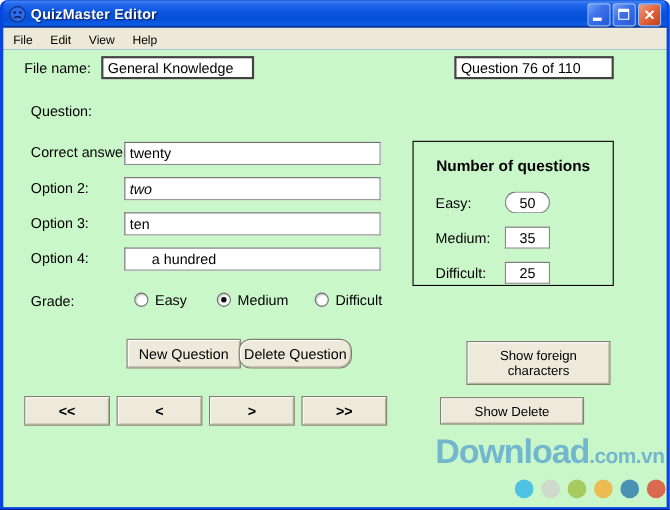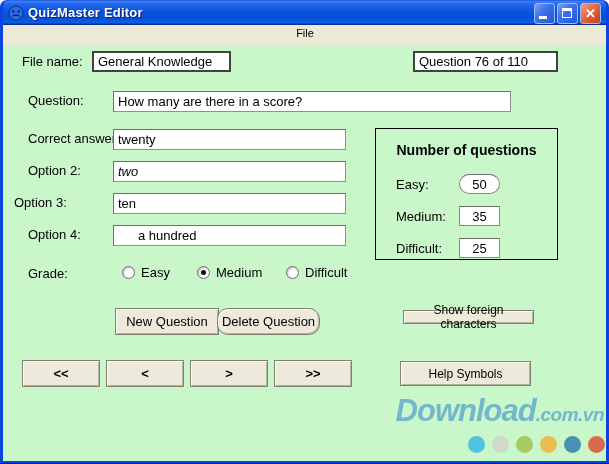--- a/index.html
+++ b/index.html
@@ -31,22 +31,22 @@
     border:1px solid #9CBDF2;
   }
   .btn-blue{ background:linear-gradient(135deg,#7AA1F2 0%,#3D72EC 40%,#2458D2 100%); }
   .btn-close{ background:linear-gradient(135deg,#F0A086 0%,#E5683F 45%,#C33E18 100%); }
   .glyph-min{ position:absolute; left:4px; bottom:4px; width:8px; height:3px; background:#fff; }
   .glyph-max{ position:absolute; left:4px; top:4px; width:10px; height:10px; border:1px solid #fff; border-top-width:3px; }
   .glyph-close{ position:absolute; inset:0; color:#fff; font-size:13px; font-weight:bold; text-align:center; line-height:19px; }
 
   
   .menubar{
-    height:20px; background:#ECE9D8; display:flex; align-items:center;
-    font-size:11px; color:#000; padding-left:1px;flex-direction:column;
+    height:20px; background:#ECE9D8; display:flex; align-items:flex-end;
+    font-size:11px; color:#000; padding-left:1px;
   }
   .menu-item{ padding:2px 8px; cursor:default; }
 
   
   .client{
     position:relative; height:416px; background:#CAF7C9; overflow:hidden;
   }
   .lbl{ position:absolute; font-size:13px; color:#000; white-space:nowrap; }
 
   .tbox{
@@ -87,21 +87,21 @@
     font-family:"Liberation Sans", sans-serif; font-size:13px; color:#000;
     display:flex; align-items:center; justify-content:center; cursor:default;
   }
   .xp-btn.small{ font-size:12px; }
   .xp-btn.bold{ font-weight:bold; }
   .xp-btn[data-disabled="true"]{ color:#9C9B8C; text-shadow:1px 1px 0 #fff; }
 
   
   .watermark{
     position:absolute; right:2px; top:350px; width:260px; text-align:right;
-    color:#72B7CE; font-style:italic; font-weight:bold; white-space:nowrap;
+    color:#72B7CE; font-weight:bold; white-space:nowrap;
     line-height:1;
   }
   .wm-big{ font-size:31px; letter-spacing:-1px; }
   .wm-small{ font-size:19px; letter-spacing:-.5px; }
   .wm-dots{ position:absolute; left:465px; top:391px; display:flex; gap:7px; }
   .wm-dot{ width:17px; height:17px; border-radius:50%; }
 </style>
 </head>
 <body>
 
@@ -136,29 +136,28 @@
   </div>
 
   <div class="client">
 
     <span class="lbl" style="left:19px; top:9px;">File name:</span>
     <input class="tbox tbox-heavy" style="left: 89px; top: 6px; width: 139px; height: 21px;" value="General Knowledge">
 
     <input class="tbox tbox-heavy" style="left: 410px; top: 6px; width: 145px; height: 21px;" readonly="" value="Question 76 of 110">
 
     <span class="lbl" style="left:25px; top:48px;">Question:</span>
-    <input class="tbox" style="left: 110px; top: 46px; width: 398px; height: 21px;" value="How many are there in a score?">
 
     <span class="lbl" style="left:25px; top:86px;">Correct answer:</span>
     <input class="tbox" style="left: 110px; top: 84px; width: 233px; height: 21px;" value="twenty">
 
     <span class="lbl" style="left:25px; top:118px;">Option 2:</span>
     <input class="tbox" style="left: 110px; top: 116px; width: 233px; height: 21px; font-style: italic;" value="two">
 
-    <span class="lbl" style="left:11px; top:150px;text-align:center;">Option 3:</span>
+    <span class="lbl" style="left:25px; top:150px;text-align:center;">Option 3:</span>
     <input class="tbox" style="left: 110px; top: 148px; width: 233px; height: 21px;" value="ten">
 
     <span class="lbl" style="left:25px; top:182px;">Option 4:</span>
     <input class="tbox" style="left: 110px; top: 180px; width: 233px; height: 21px; padding-left: 24px;" value="a hundred">
 
     <span class="lbl" style="left:25px; top:221px;">Grade:</span>
 
     <div class="radio-item" style="left:119px; top:220px;" data-checked="false">
       <span class="radio-circle"></span>
       <span class="radio-label">Easy</span>
@@ -177,27 +176,27 @@
       <span class="lbl" style="left:20px; top:48px;">Easy:</span>
       <input class="count-box" style="left: 83px; top: 45px; width: 41px; height: 20px; border-radius: 10px;" value="50">
       <span class="lbl" style="left:20px; top:80px;">Medium:</span>
       <input class="count-box" style="left: 83px; top: 77px; width: 41px; height: 20px;" value="35">
       <span class="lbl" style="left:20px; top:112px;">Difficult:</span>
       <input class="count-box" style="left: 83px; top: 109px; width: 41px; height: 20px;" value="25">
     </div>
 
     <button class="xp-btn" style="left:112px; top:263px; width:104px; height:27px;">New Question</button>
     <button class="xp-btn" style="left:214px; top:263px; width:103px; height:27px;border-radius:11px;">Delete Question</button>
-    <button class="xp-btn small" style="left:400px; top:265px; width:131px; height:14px;">Show foreign characters</button>
+    <button class="xp-btn small" style="left:421px; top:265px; width:131px; height:40px;">Show foreign characters</button>
 
     <button class="xp-btn bold" style="left:19px; top:315px; width:78px; height:27px;">&lt;&lt;</button>
     <button class="xp-btn bold" style="left:103px; top:315px; width:78px; height:27px;">&lt;</button>
     <button class="xp-btn bold" style="left:187px; top:315px; width:78px; height:27px;">&gt;</button>
     <button class="xp-btn bold" style="left:271px; top:315px; width:78px; height:27px;">&gt;&gt;</button>
-    <button class="xp-btn small" style="left:397px; top:316px; width:131px; height:25px;">Help Symbols</button>
+    <button class="xp-btn small" style="left:397px; top:316px; width:131px; height:25px;">Show Delete</button>
 
     <div class="watermark">
       <span class="wm-big">Download</span><span class="wm-small">.com.vn</span>
     </div>
     <div class="wm-dots">
       <span class="wm-dot" style="background: rgb(78, 194, 226);"></span>
       <span class="wm-dot" style="background: rgb(207, 217, 204);"></span>
       <span class="wm-dot" style="background: rgb(168, 203, 97);"></span>
       <span class="wm-dot" style="background: rgb(235, 188, 81);"></span>
       <span class="wm-dot" style="background: rgb(74, 146, 180);"></span>

